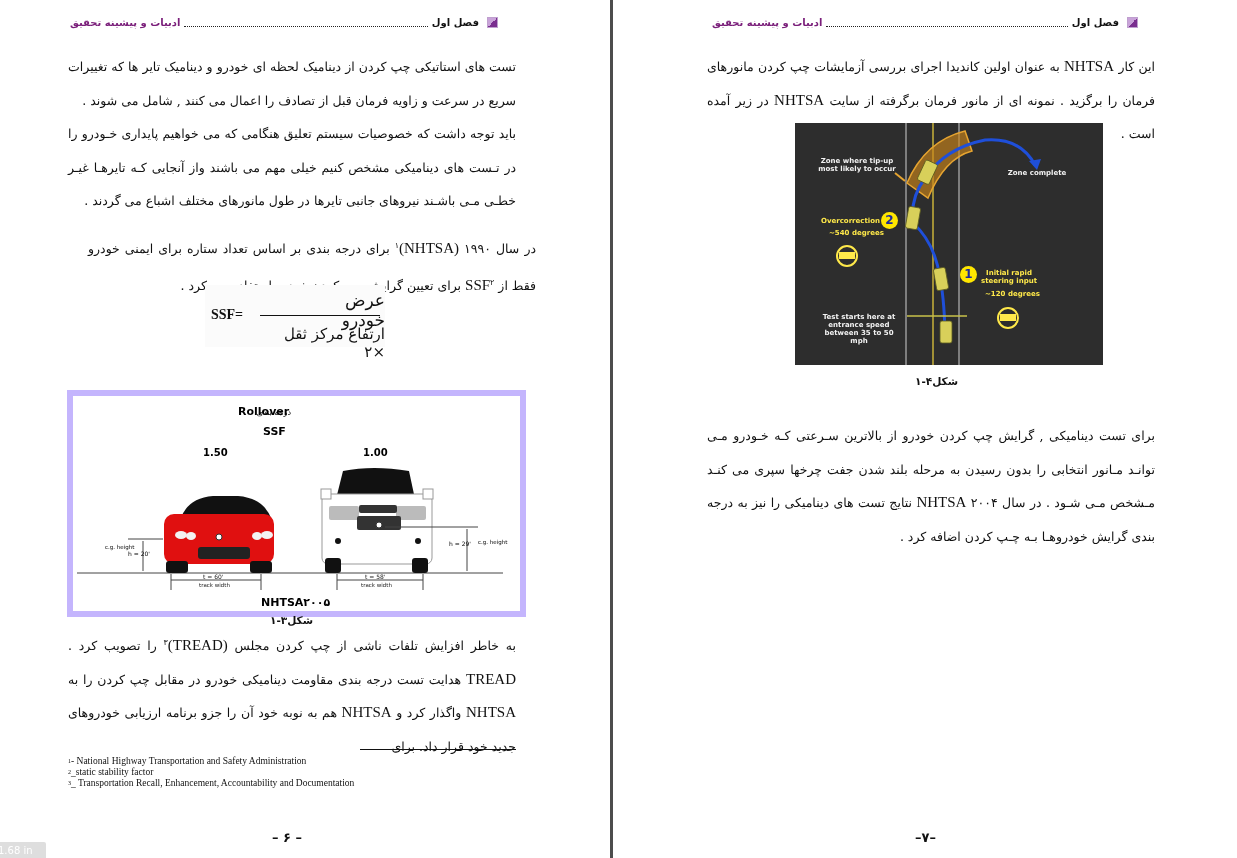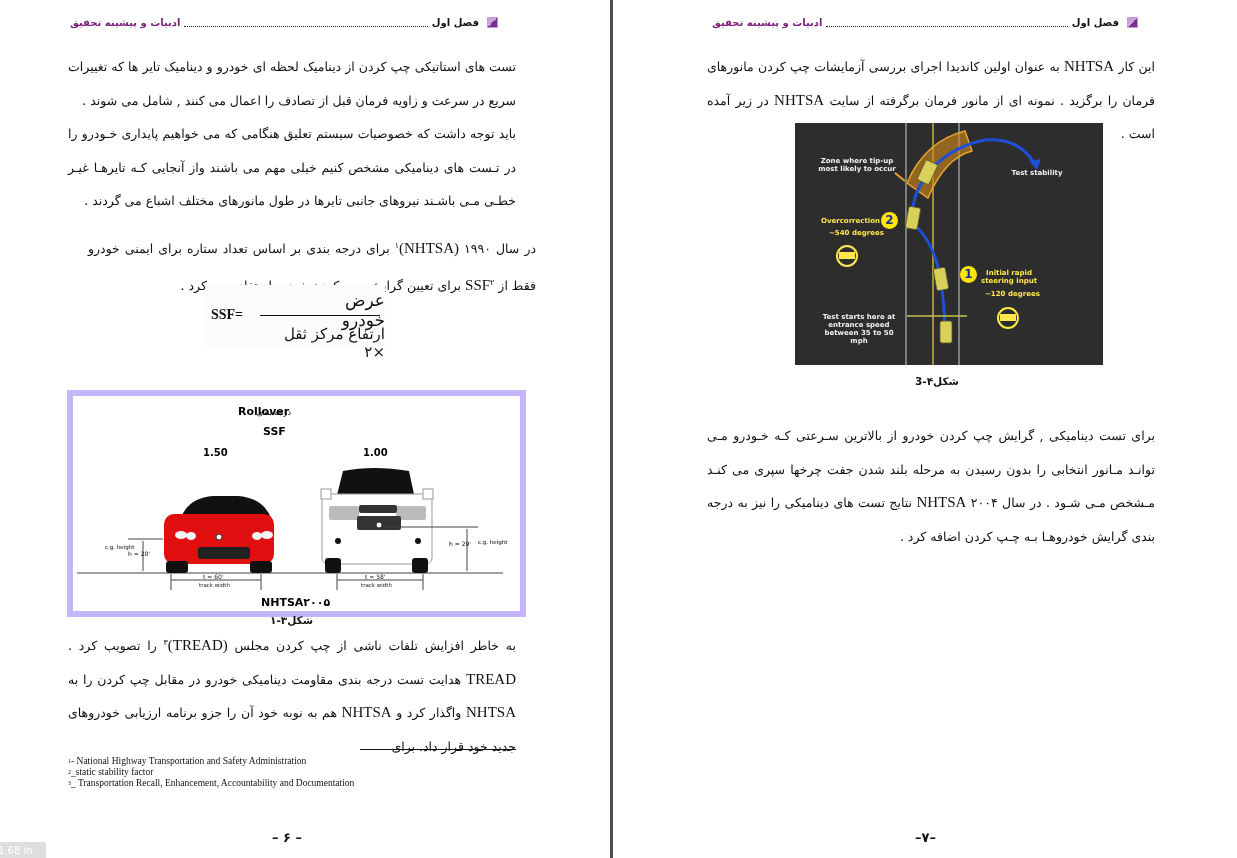--- a/index.html
+++ b/index.html
@@ -156,21 +156,21 @@
     <span class="hicon"></span>
     <span class="chap">فصل اول</span>
     <span class="dots"></span>
     <span class="sec">ادبیات و پیشینه تحقیق</span>
   </div>
 
   <p class="para" style="left:92px; top:50px; width:448px; margin:0;">
     <span>این کار </span><span class="latin">NHTSA</span><span> به عنوان اولین کاندیدا اجرای بررسی آزمایشات چپ کردن مانورهای فرمان را برگزید . نمونه ای از مانور فرمان برگرفته از سایت </span><span class="latin">NHTSA</span><span> در زیر آمده است .</span>
   </p>
 
-  <div class="caption" style="left:300px; top:375px;">شکل۴-3</div>
+  <div class="caption" style="left:300px; top:375px;">شکل۴-۱</div>
 
   <p class="para" style="left:92px; top:419px; width:448px; margin:0;">
     <span>برای تست دینامیکی , گرایش چپ کردن خودرو از بالاترین سـرعتی کـه خـودرو مـی توانـد مـانور انتخابی را بدون رسیدن به مرحله بلند شدن جفت چرخها سپری می کنـد مـشخص مـی شـود . در سال ۲۰۰۴ </span><span class="latin">NHTSA</span><span> نتایج تست های دینامیکی را نیز به درجه بندی گرایش خودروهـا بـه چـپ کردن اضافه کرد .</span>
   </p>
 
   <div class="pagenum" style="left:300px;">–۷–</div>
 </div>
 
 <div class="maneuver">
   <svg width="279" height="242" viewBox="0 0 279 242" style="position:absolute;left:0;top:0;">
@@ -191,21 +191,21 @@
     <g fill="none" stroke="#ffe94a" stroke-width="2">
       <circle cx="52" cy="133" r="10"></circle>
       <rect x="45" y="130" width="14" height="5" fill="#ffe94a"></rect>
     </g>
     <g fill="none" stroke="#ffe94a" stroke-width="2">
       <circle cx="213" cy="195" r="10"></circle>
       <rect x="206" y="192" width="14" height="5" fill="#ffe94a"></rect>
     </g>
   </svg>
   <div class="lbl white" style="left:22px; top:34px; width:80px;">Zone where tip-up most likely to occur</div>
-  <div class="lbl white" style="left:212px; top:46px; width:60px;">Test stability</div>
+  <div class="lbl white" style="left:212px; top:46px; width:60px;">Zone complete</div>
   <div class="lbl yellow" style="left:26px; top:94px;">Overcorrection</div>
   <div class="badge" style="left:86px; top:89px;">2</div>
   <div class="lbl yellow" style="left:34px; top:106px;">~540 degrees</div>
   <div class="badge" style="left:165px; top:143px;">1</div>
   <div class="lbl yellow" style="left:184px; top:146px; width:60px;">Initial rapid steering input</div>
   <div class="lbl yellow" style="left:190px; top:167px;">~120 degrees</div>
   <div class="lbl white" style="left:20px; top:190px; width:88px;">Test starts here at entrance speed between 35 to 50 mph</div>
 </div>
 
 </body></html>

